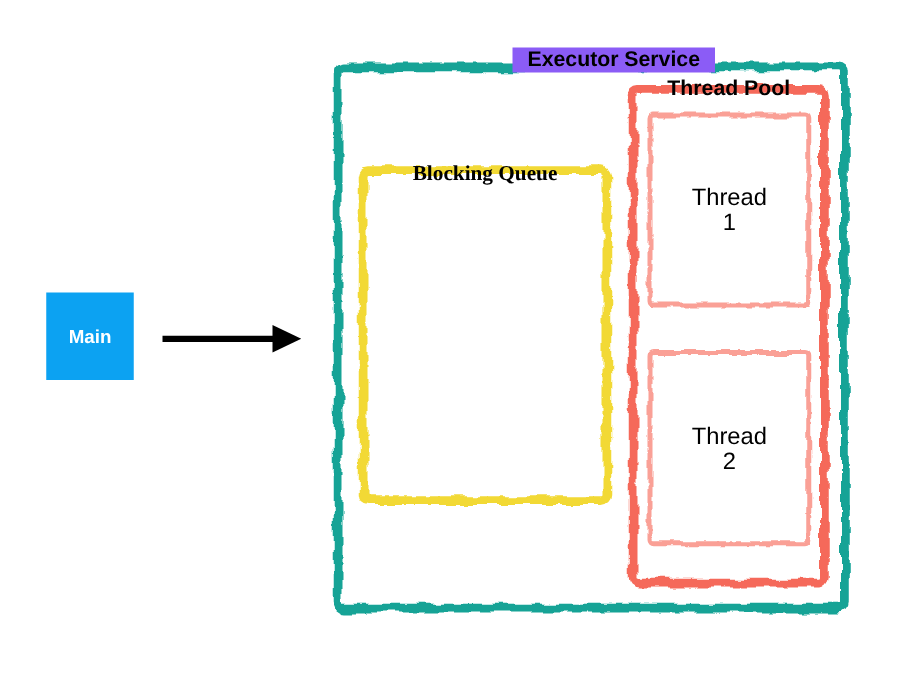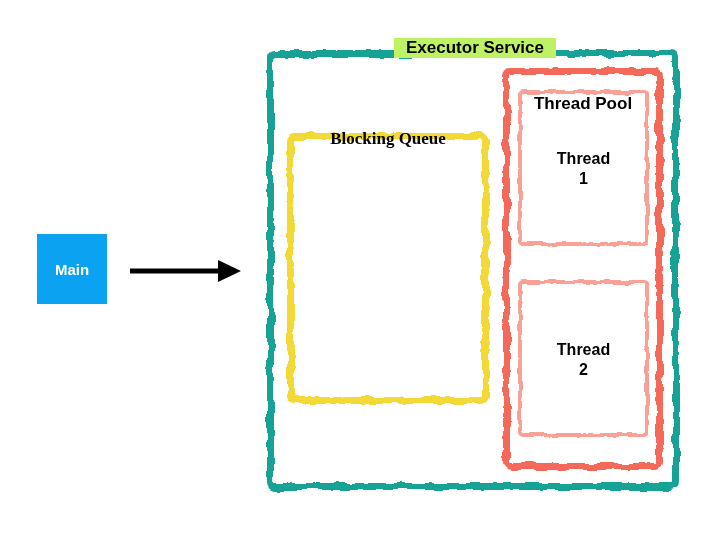--- a/index.html
+++ b/index.html
@@ -53,37 +53,36 @@
   .diagram-label {
     position: absolute;
     font-weight: bold;
     font-size: 17px;
     line-height: 20px;
     color: #000000;
     text-align: center;
     white-space: nowrap;
   }
   .label-executor {
-    left: 394px; top: 38px; width: 162px;
-    background: #bef264;
+    left: 410px; top: 38px; width: 162px;
+    background: #8b5cf6;
   }
   .label-pool {
-    left: 503px; top: 61px; width: 160px; margin-top: 33px;
+    left: 503px; top: 61px; width: 160px;
   }
   .label-queue {
     left: 287px; top: 129px; width: 202px; font-family: Liberation Serif, serif;
   }
   .thread-text {
     position: absolute;
     width: 131px;
-    font-size: 16px;
+    font-size: 19px;
     line-height: 20px;
     color: #000000;
     text-align: center;
-    font-weight: bold;
   }
   .thread-text.t1 { left: 518px; top: 149px; }
   .thread-text.t2 { left: 518px; top: 340px; }
   .main-node {
     position: absolute;
     left: 37px; top: 234px;
     width: 70px; height: 70px;
     background: #0CA2F2;
     display: flex;
     align-items: center;

